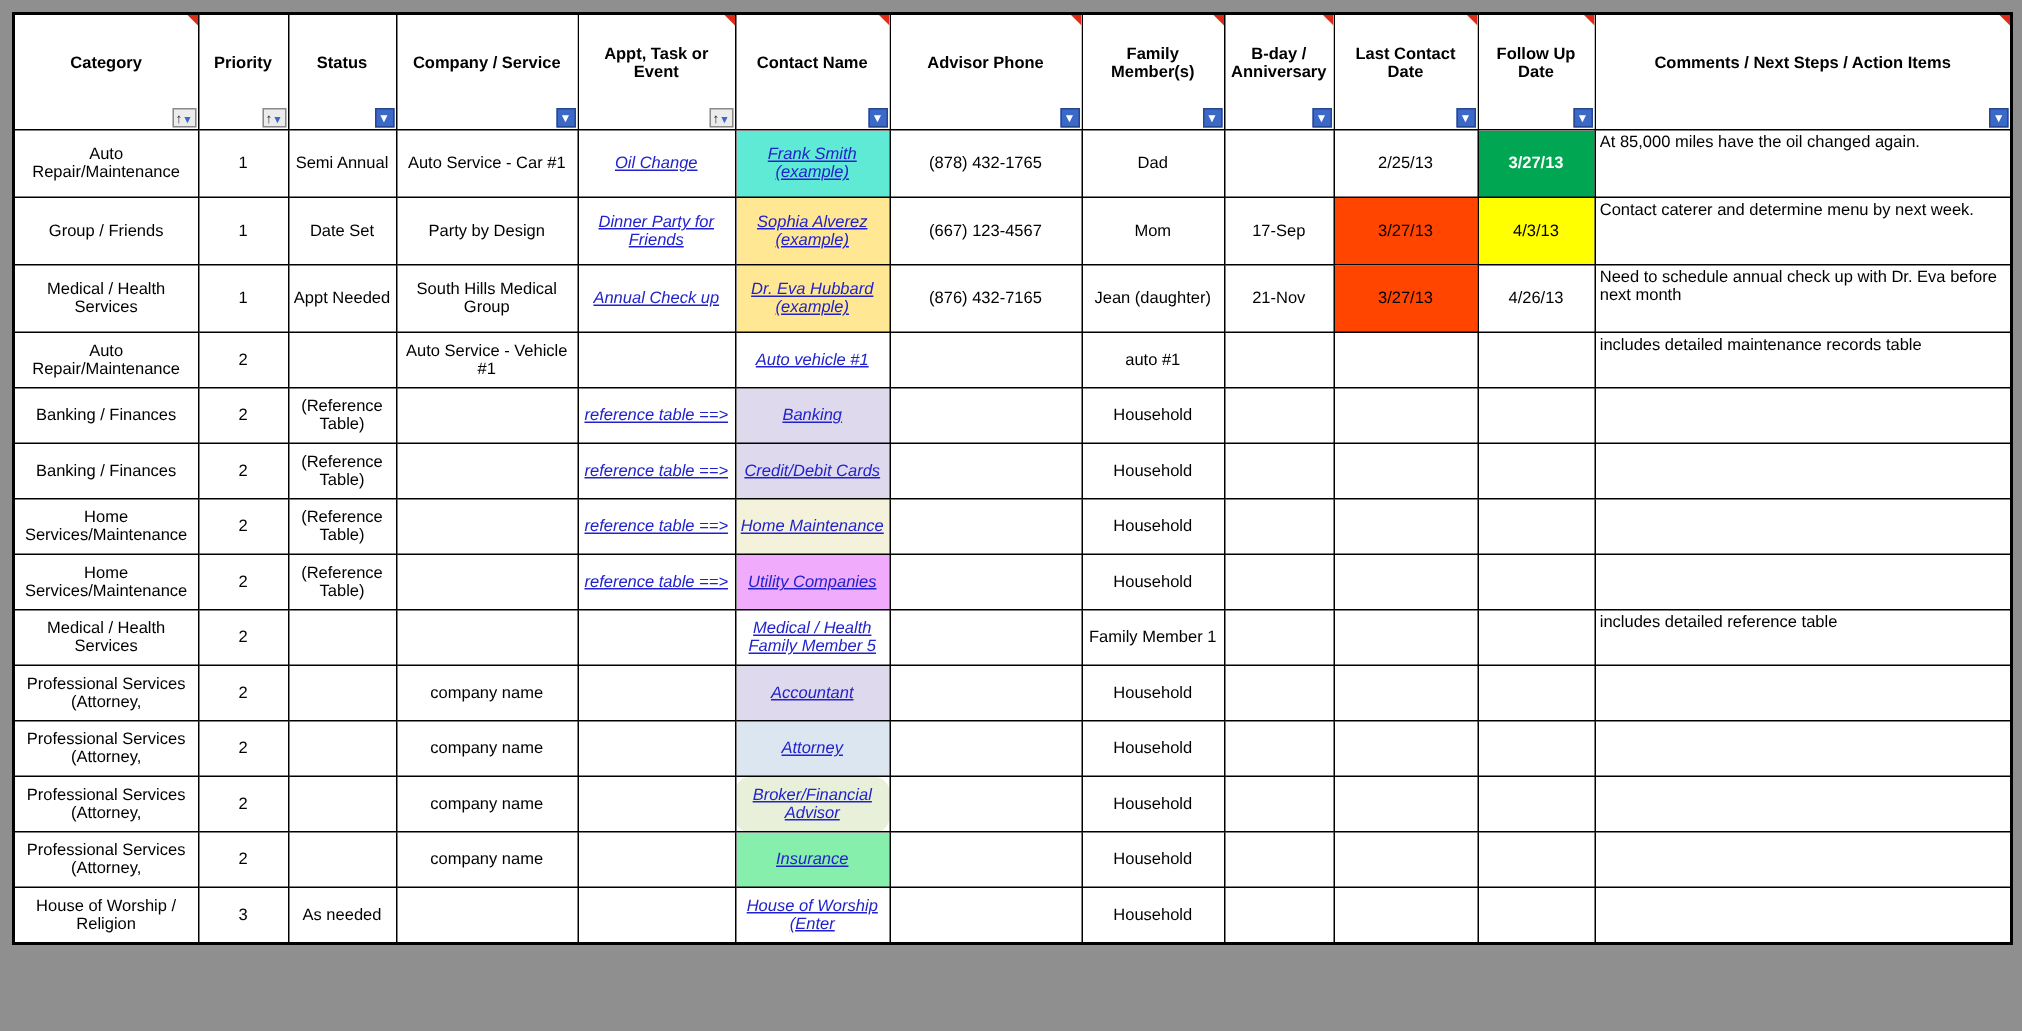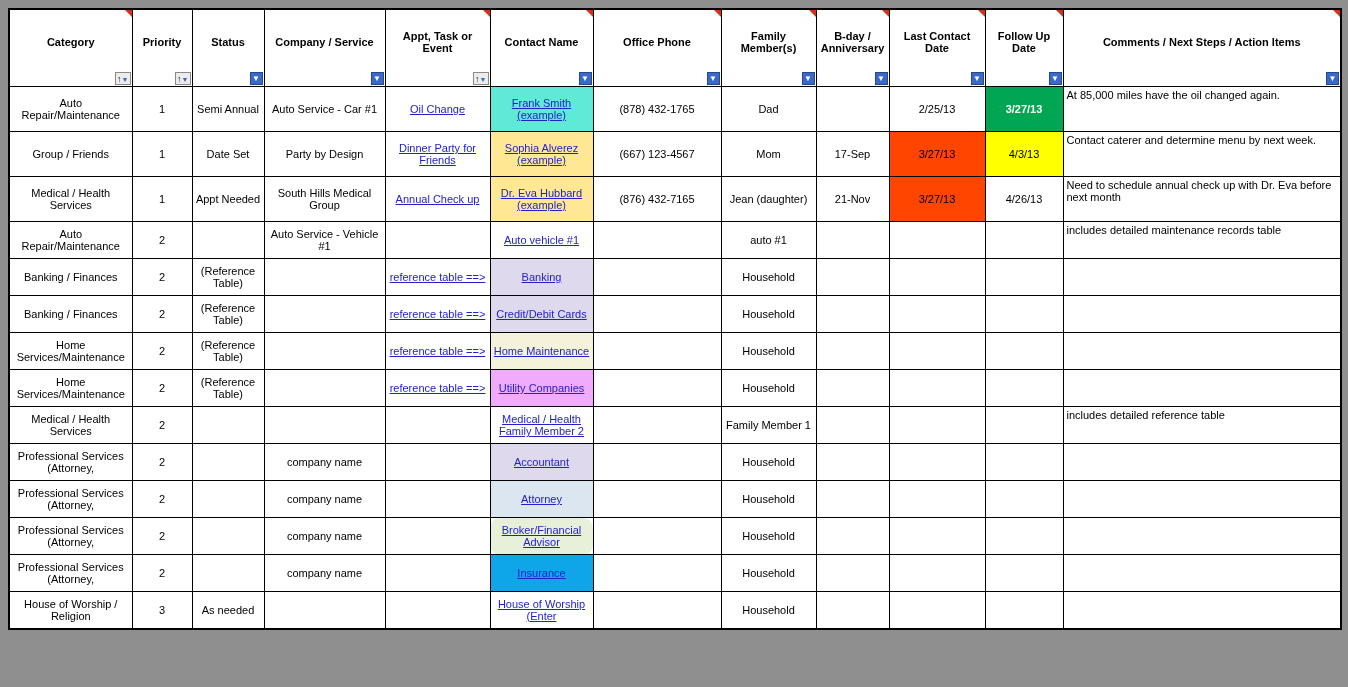--- a/index.html
+++ b/index.html
@@ -45,20 +45,21 @@
   }
   td.col-11 {
     text-align:left;
     vertical-align:top;
     padding:2px 3px;
   }
   .link {
     color:#2222cc;
     text-decoration:underline;
     cursor:pointer;
+    font-style:italic;
   }
   .filter-btn {
     position:absolute;
     right:1px; bottom:1px;
     min-width:13px; height:13px;
     background:#3a69c7;
     border:1px solid #27478f;
     color:#fff;
     font-size:8px;
     line-height:12px;
@@ -101,21 +102,21 @@
         <col style="width: 278px;">
       </colgroup>
     <thead>
       <tr id="header-row">
           <th><span>Category</span><span class="note-tri"></span><span class="filter-btn sorted"><span class="s-arrow">↑</span><span class="s-tri">▼</span></span></th>
           <th><span>Priority</span><span class="filter-btn sorted"><span class="s-arrow">↑</span><span class="s-tri">▼</span></span></th>
           <th><span>Status</span><span class="filter-btn">▼</span></th>
           <th><span>Company / Service</span><span class="filter-btn">▼</span></th>
           <th><span>Appt, Task or Event</span><span class="note-tri"></span><span class="filter-btn sorted"><span class="s-arrow">↑</span><span class="s-tri">▼</span></span></th>
           <th><span>Contact Name</span><span class="note-tri"></span><span class="filter-btn">▼</span></th>
-          <th><span>Office Phone</span><span class="note-tri"></span><span class="filter-btn">▼</span></th>
+          <th><span>Advisor Phone</span><span class="note-tri"></span><span class="filter-btn">▼</span></th>
           <th><span>Family Member(s)</span><span class="note-tri"></span><span class="filter-btn">▼</span></th>
           <th><span>B-day / Anniversary</span><span class="note-tri"></span><span class="filter-btn">▼</span></th>
           <th><span>Last Contact Date</span><span class="note-tri"></span><span class="filter-btn">▼</span></th>
           <th><span>Follow Up Date</span><span class="note-tri"></span><span class="filter-btn">▼</span></th>
           <th><span>Comments / Next Steps / Action Items</span><span class="note-tri"></span><span class="filter-btn">▼</span></th>
         </tr>
     </thead>
     <tbody id="body-rows">
         <tr class="tall">
           <td class="col-0">Auto Repair/Maintenance</td>
@@ -228,21 +229,21 @@
           <td class="col-9"></td>
           <td class="col-10"></td>
           <td class="col-11"></td>
         </tr>
         <tr>
           <td class="col-0">Medical / Health Services</td>
           <td class="col-1">2</td>
           <td class="col-2"></td>
           <td class="col-3"></td>
           <td class="col-4"></td>
-          <td class="col-5"><a class="link">Medical / Health Family Member 2</a></td>
+          <td class="col-5"><a class="link">Medical / Health Family Member 5</a></td>
           <td class="col-6"></td>
           <td class="col-7">Family Member 1</td>
           <td class="col-8"></td>
           <td class="col-9"></td>
           <td class="col-10"></td>
           <td class="col-11">includes detailed reference table</td>
         </tr>
         <tr>
           <td class="col-0">Professional Services (Attorney,</td>
           <td class="col-1">2</td>
@@ -284,21 +285,21 @@
           <td class="col-9"></td>
           <td class="col-10"></td>
           <td class="col-11"></td>
         </tr>
         <tr>
           <td class="col-0">Professional Services (Attorney,</td>
           <td class="col-1">2</td>
           <td class="col-2"></td>
           <td class="col-3">company name</td>
           <td class="col-4"></td>
-          <td class="col-5" style="background: #0ea5e9;"><a class="link">Insurance</a></td>
+          <td class="col-5" style="background: #86efac;"><a class="link">Insurance</a></td>
           <td class="col-6"></td>
           <td class="col-7">Household</td>
           <td class="col-8"></td>
           <td class="col-9"></td>
           <td class="col-10"></td>
           <td class="col-11"></td>
         </tr>
         <tr>
           <td class="col-0">House of Worship / Religion</td>
           <td class="col-1">3</td>

